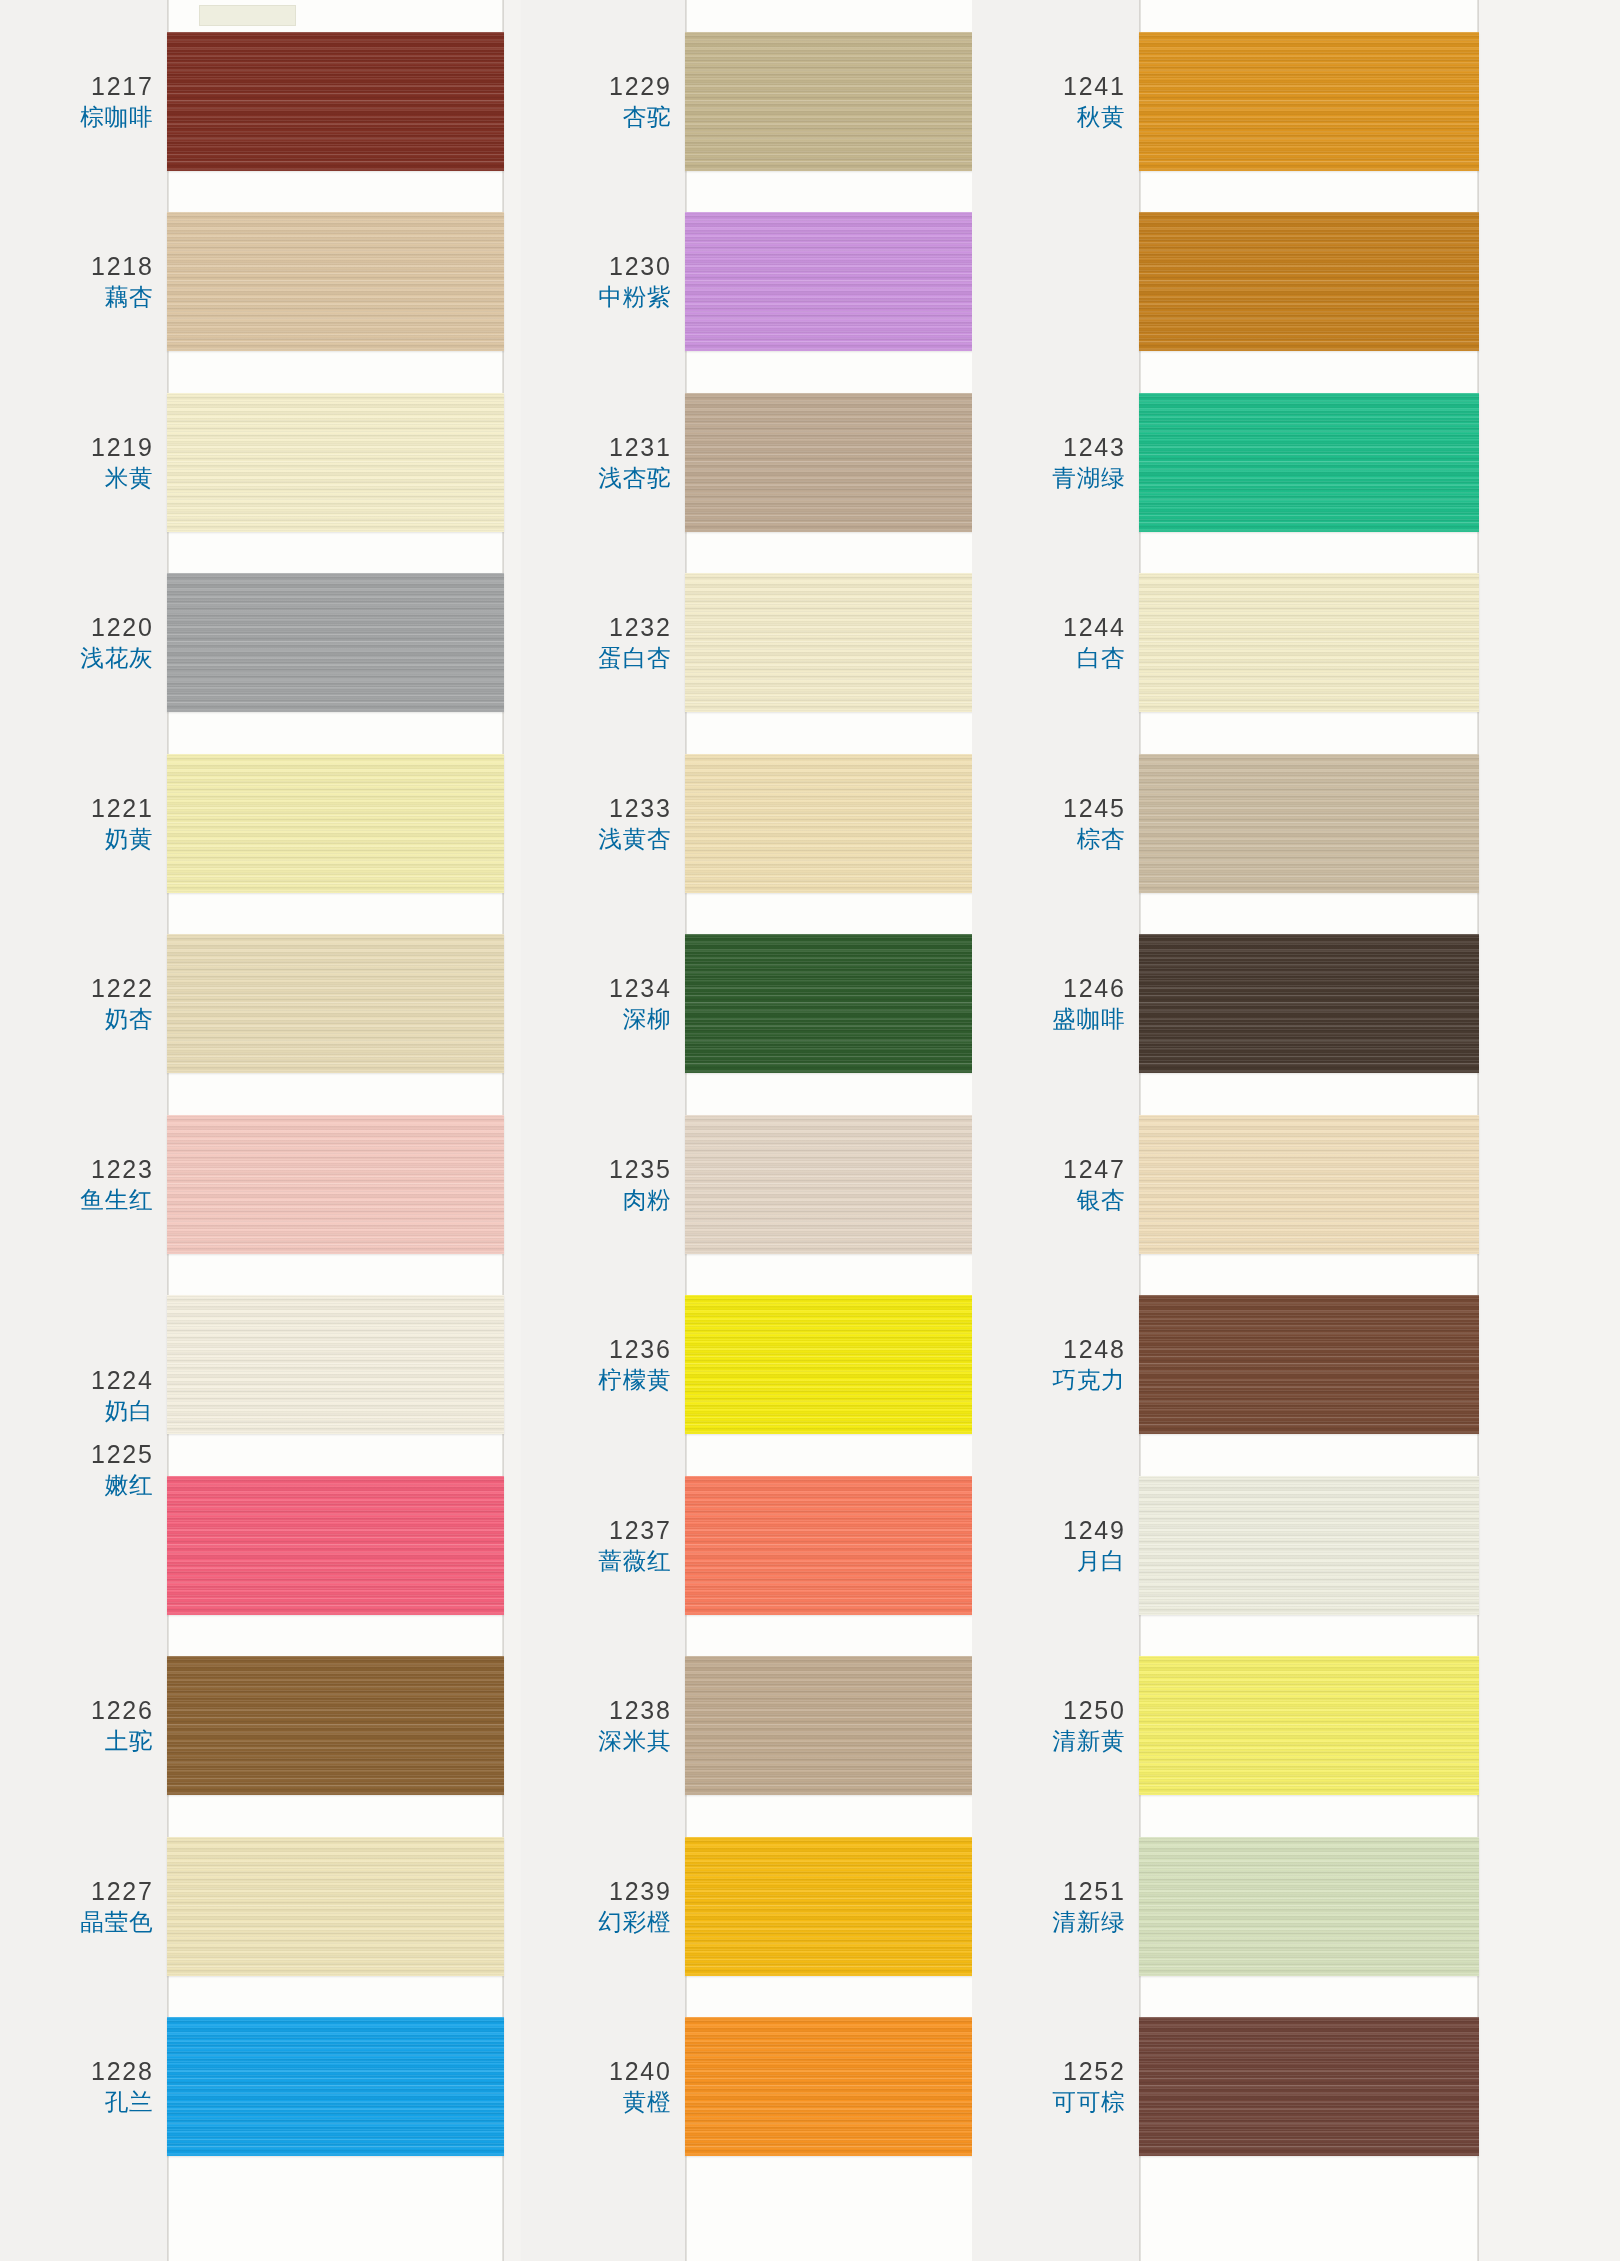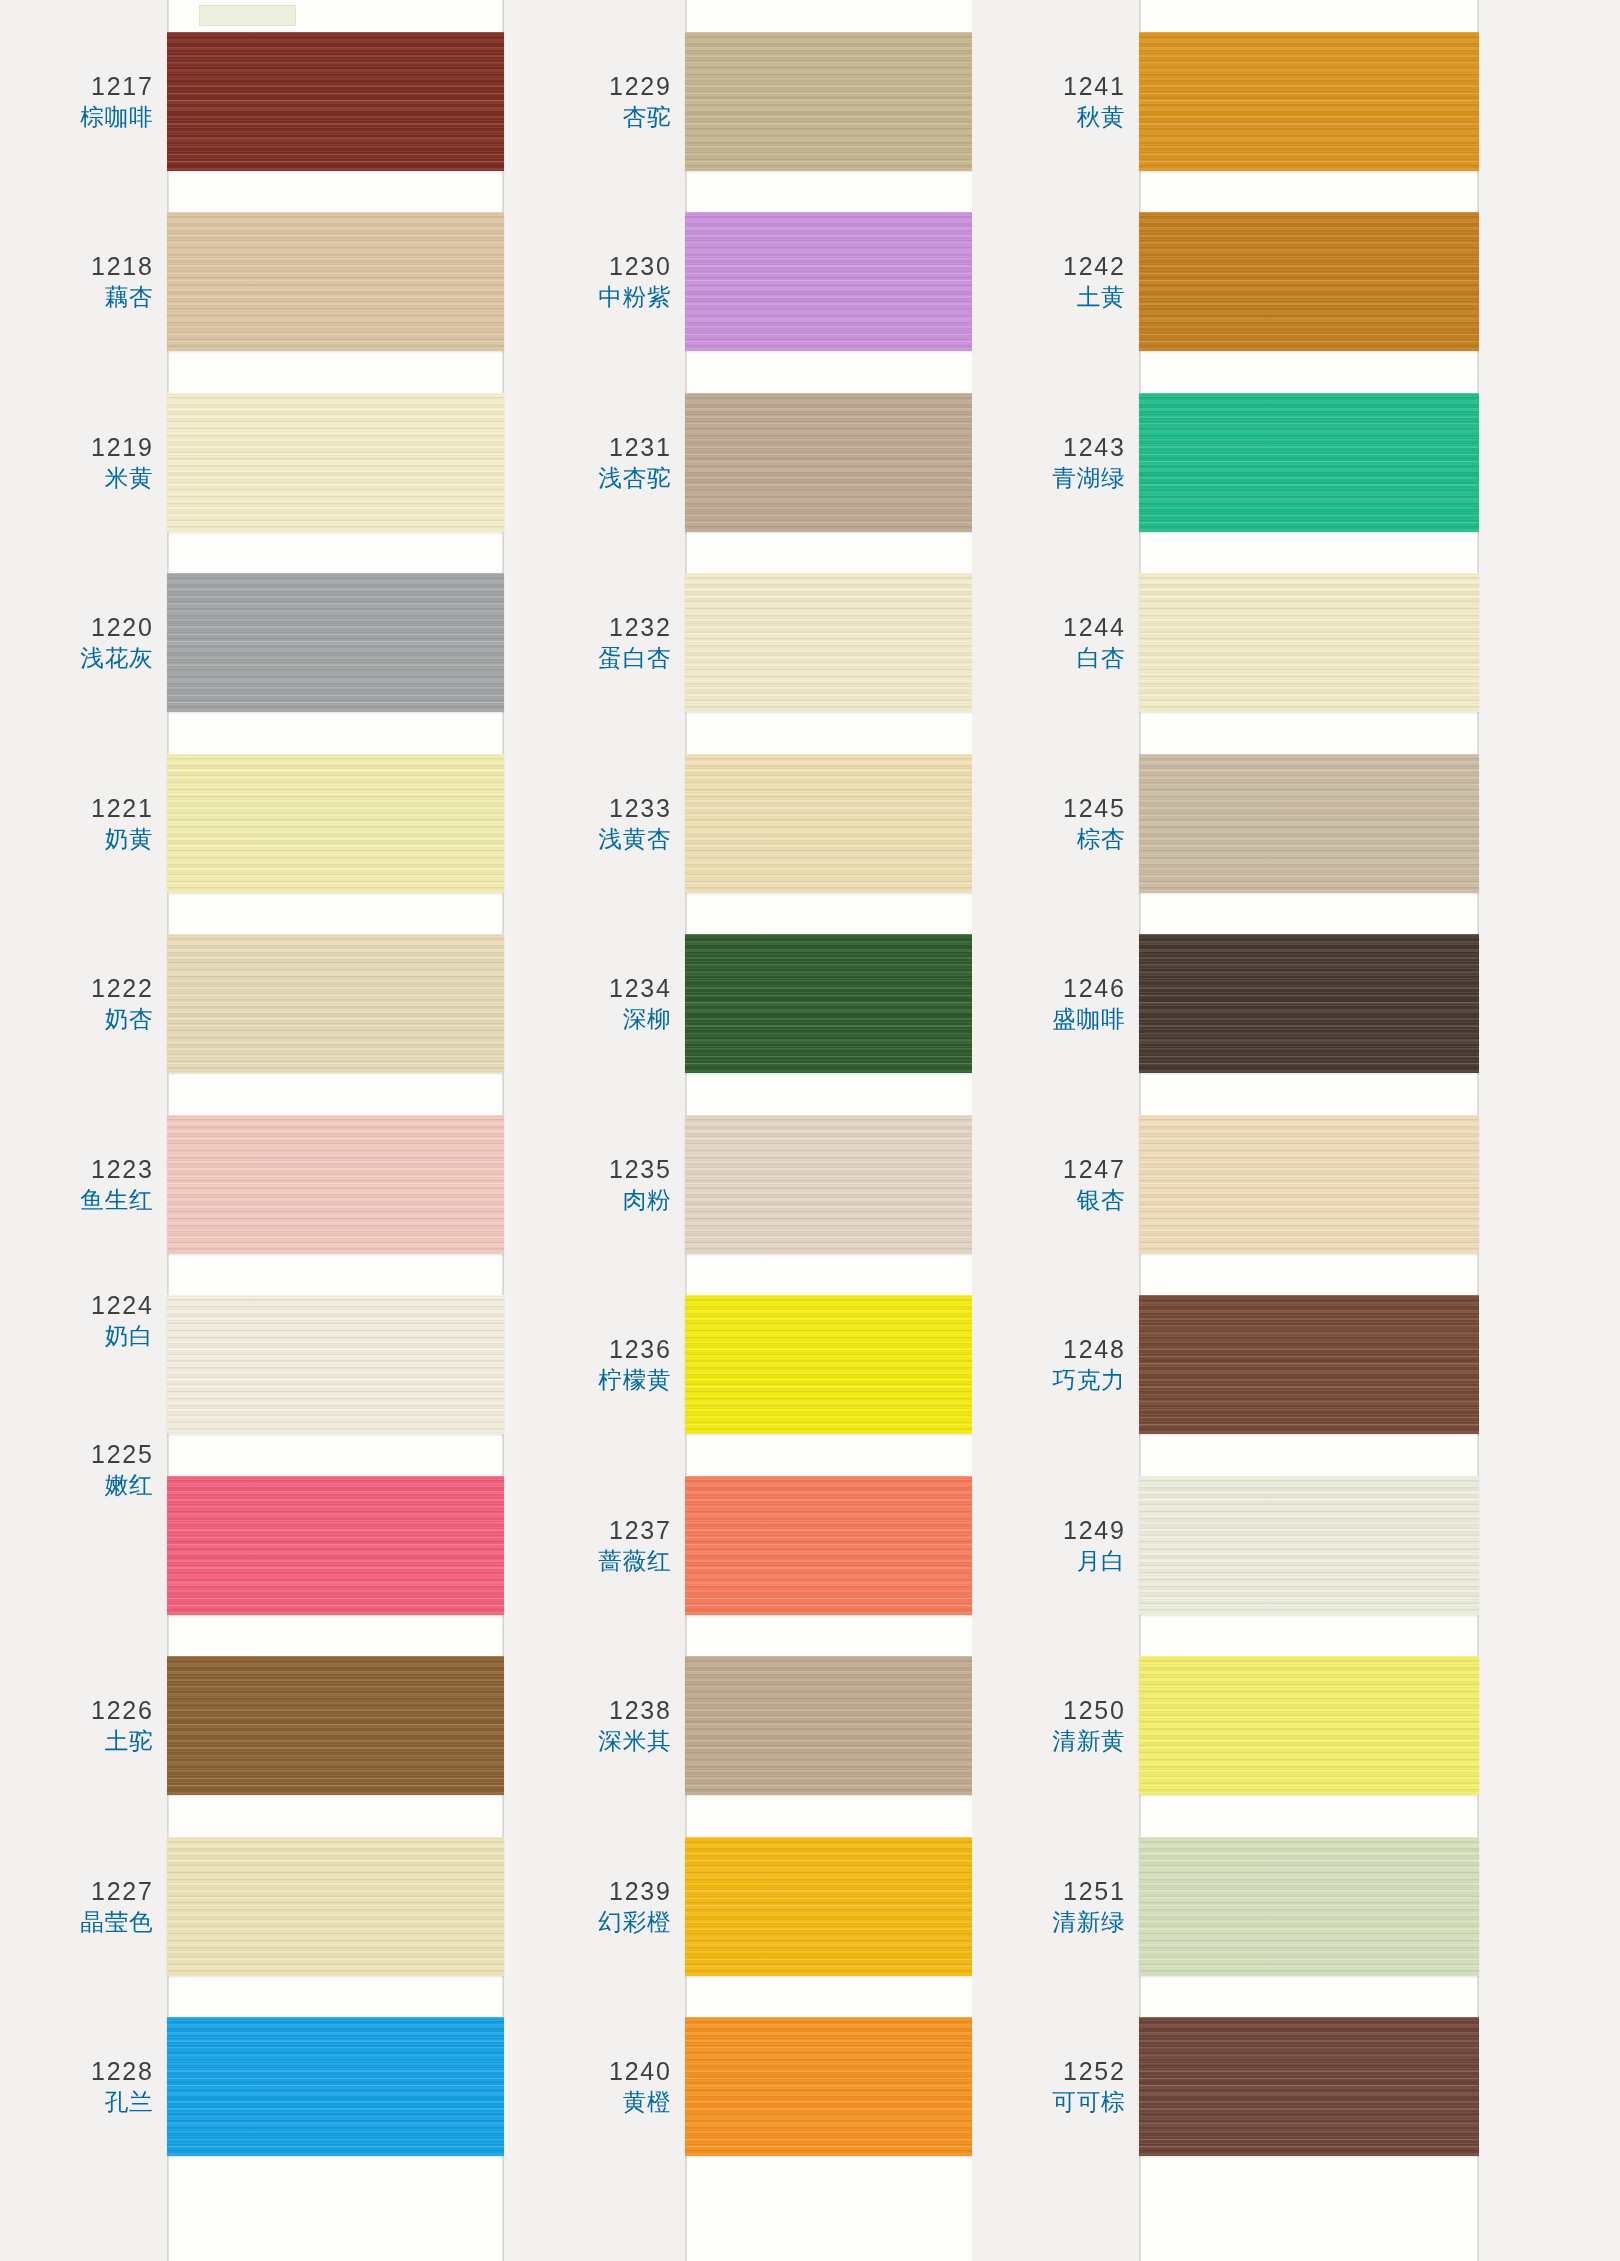--- a/index.html
+++ b/index.html
@@ -143,21 +143,21 @@
           <div class="name">奶黄</div>
         </div>
         <div class="label-row row" style="top: 934px; height: 139px;">
           <div class="code">1222</div>
           <div class="name">奶杏</div>
         </div>
         <div class="label-row row" style="top: 1115px; height: 139px;">
           <div class="code">1223</div>
           <div class="name">鱼生红</div>
         </div>
-        <div class="label-row row" style="top: 1251px; height: 139px;">
+        <div class="label-row row" style="top: 1326px; height: 139px;">
           <div class="code">1224</div>
           <div class="name">奶白</div>
         </div>
         <div class="label-row row" style="top: 1400px; height: 139px;">
           <div class="code">1225</div>
           <div class="name">嫩红</div>
         </div>
         <div class="label-row row" style="top: 1656px; height: 139px;">
           <div class="code">1226</div>
           <div class="name">土驼</div>
@@ -252,24 +252,20 @@
         <div class="swatch row" title="1239 幻彩橙" style="top: 1837px; height: 139px; background-color: rgb(245, 187, 19);"></div>
         <div class="swatch row" title="1240 黄橙" style="top: 2017px; height: 139px; background-color: rgb(247, 147, 34);"></div>
       </div>
     </div>
     <div class="panel" style="left: 972px; width: 507px;">
       <div class="label-col" style="width: 167px;">
         <div class="label-row row" style="top: 32px; height: 139px;">
           <div class="code">1241</div>
           <div class="name">秋黄</div>
         </div>
-        <div class="label-row row" style="top: 212px; height: 139px;">
-          <div class="code">1242</div>
-          <div class="name">土黄</div>
-        </div>
         <div class="label-row row" style="top: 393px; height: 139px;">
           <div class="code">1243</div>
           <div class="name">青湖绿</div>
         </div>
         <div class="label-row row" style="top: 573px; height: 139px;">
           <div class="code">1244</div>
           <div class="name">白杏</div>
         </div>
         <div class="label-row row" style="top: 754px; height: 139px;">
           <div class="code">1245</div>

